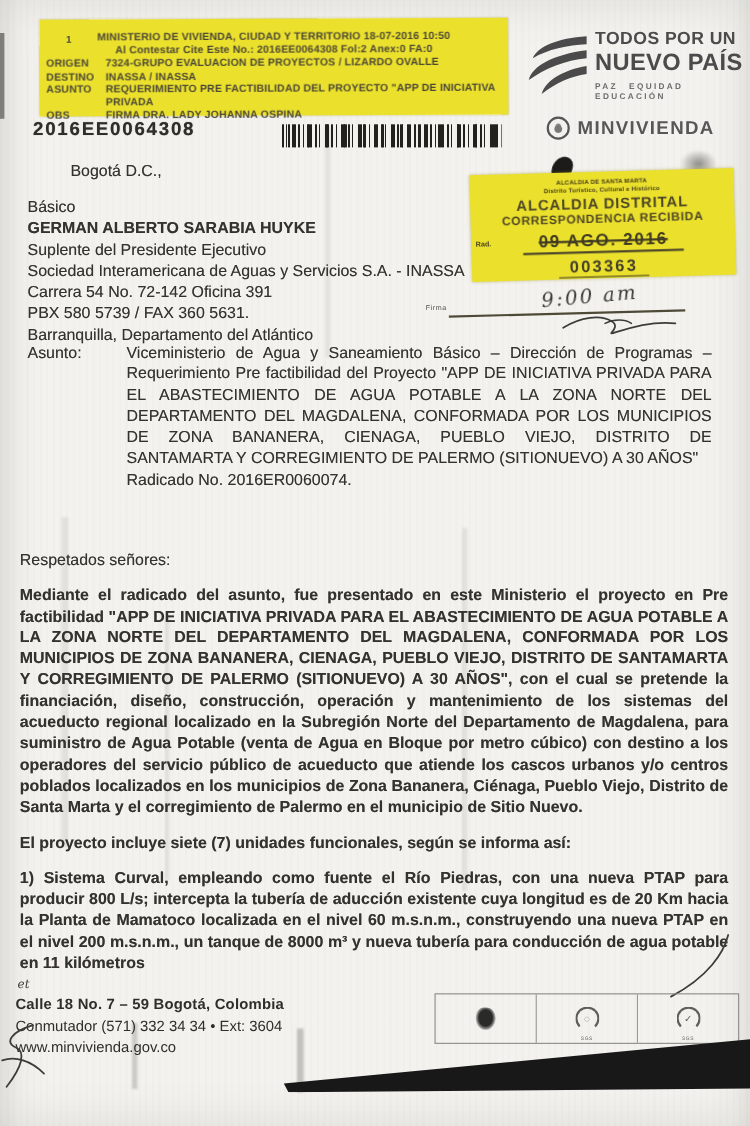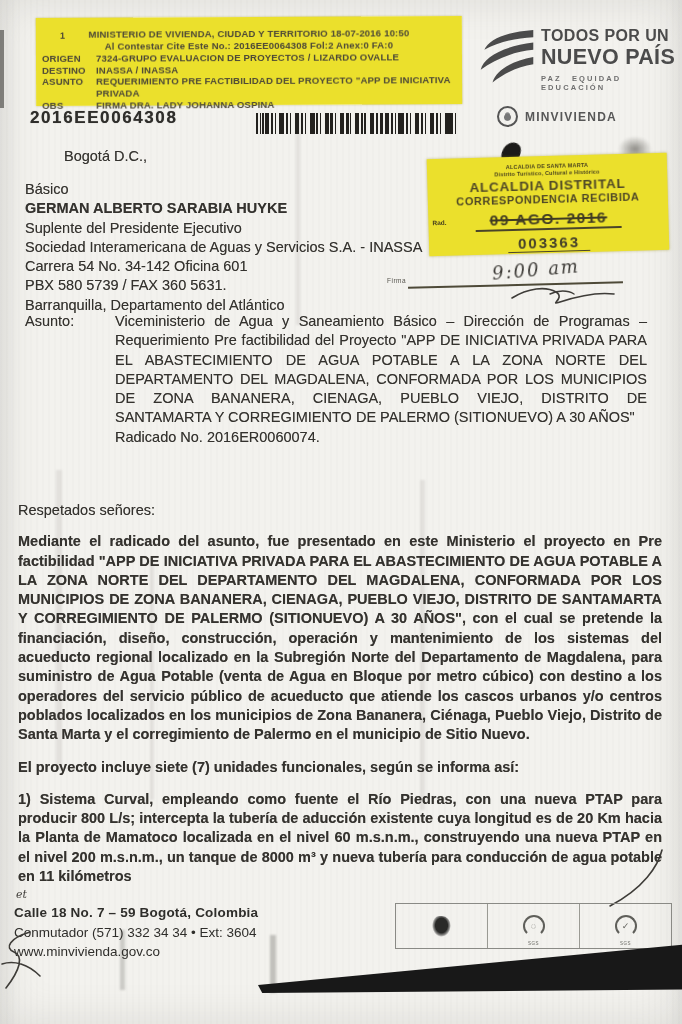--- a/index.html
+++ b/index.html
@@ -34,29 +34,29 @@
     padding-top:11px;
     transform:rotate(-.25deg);
   }
   .routing .ln{font-size:9.6px;font-weight:bold;color:var(--stamp-ink);line-height:11.6px;letter-spacing:.15px;text-align:center;filter:blur(.25px);}
   .routing .marker{position:absolute;left:24px;top:13px;font-size:9px;font-weight:bold;color:var(--stamp-ink);}
   .routing table{margin:1px 0 0 4px;border-collapse:collapse;}
   .routing td{font-size:9.6px;font-weight:bold;color:var(--stamp-ink);line-height:11.6px;letter-spacing:.15px;vertical-align:top;filter:blur(.25px);}
   .routing td.lab{width:56px;padding-left:2px;white-space:nowrap;}
   
   .brand{left:479px;top:27px;width:196px;}
-  .brand .row{display:flex;align-items:flex-start;}
+  .brand .row{display:flex;align-items:center;}
   .swoosh{width:56px;height:58px;flex:0 0 56px;margin-top:2px;}
   .brand .words{margin-left:6px;color:var(--brand-gray);}
   .brand .l1{font-size:16px;font-weight:bold;letter-spacing:.4px;line-height:18px;filter:blur(.3px);}
   .brand .l2{font-size:21.5px;font-weight:bold;letter-spacing:.3px;line-height:24px;filter:blur(.3px);}
   .brand .tagline{font-size:7.5px;font-weight:bold;letter-spacing:2.1px;color:#6e6e6e;margin-top:5px;word-spacing:6px;filter:blur(.3px);}
   .minv{left:497px;top:106px;display:flex;align-items:center;}
   .minv .ring{width:21px;height:21px;border-radius:50%;border:2.2px solid #555;position:relative;background:radial-gradient(circle at 50% 55%, #777 0 3px, transparent 4px), radial-gradient(circle at 50% 40%, #888 0 2px, transparent 3px);filter:blur(.3px);}
-  .minv .name{margin-left:7px;font-size:12px;font-weight:bold;letter-spacing:1.2px;color:#575757;filter:blur(.35px);}
+  .minv .name{margin-left:7px;font-size:17px;font-weight:bold;letter-spacing:1.2px;color:#575757;filter:blur(.35px);}
   
   .docnum{left:30px;top:108px;font-size:17px;font-weight:bold;letter-spacing:1.6px;color:#2f2e2b;text-shadow:0 0 .7px rgba(50,50,50,.7);}
   .barcode{
     left:256px;top:113px;width:200px;height:21px;
     background:
       repeating-linear-gradient(90deg,#23211e 0 2px,transparent 2px 4px,#23211e 4px 5px,transparent 5px 9px,#23211e 9px 13px,transparent 13px 15px),
       repeating-linear-gradient(90deg,transparent 0 6px,#23211e 6px 8px,transparent 8px 17px);
     filter:blur(.2px);
   }
   
@@ -175,21 +175,21 @@
   <div class="abs docnum">2016EE0064308</div>
   <div class="abs barcode"></div>
 
   <div class="abs txt city">Bogotá D.C.,</div>
 
   <div class="abs txt recipient">
     <div>Básico</div>
     <div class="bold">GERMAN ALBERTO SARABIA HUYKE</div>
     <div>Suplente del Presidente Ejecutivo</div>
     <div>Sociedad Interamericana de Aguas y Servicios S.A. - INASSA</div>
-    <div>Carrera 54 No. 34-142 Oficina 601</div>
+    <div>Carrera 54 No. 72-142 Oficina 391</div>
     <div>PBX 580 5739 / FAX 360 5631.</div>
     <div>Barranquilla, Departamento del Atlántico</div>
   </div>
 
   <div class="abs received">
     <div class="tiny">ALCALDIA DE SANTA MARTA</div>
     <div class="tiny">Distrito Turístico, Cultural e Histórico</div>
     <div class="title">ALCALDIA DISTRITAL</div>
     <div class="subtitle">CORRESPONDENCIA RECIBIDA</div>
     <div class="radrow">

